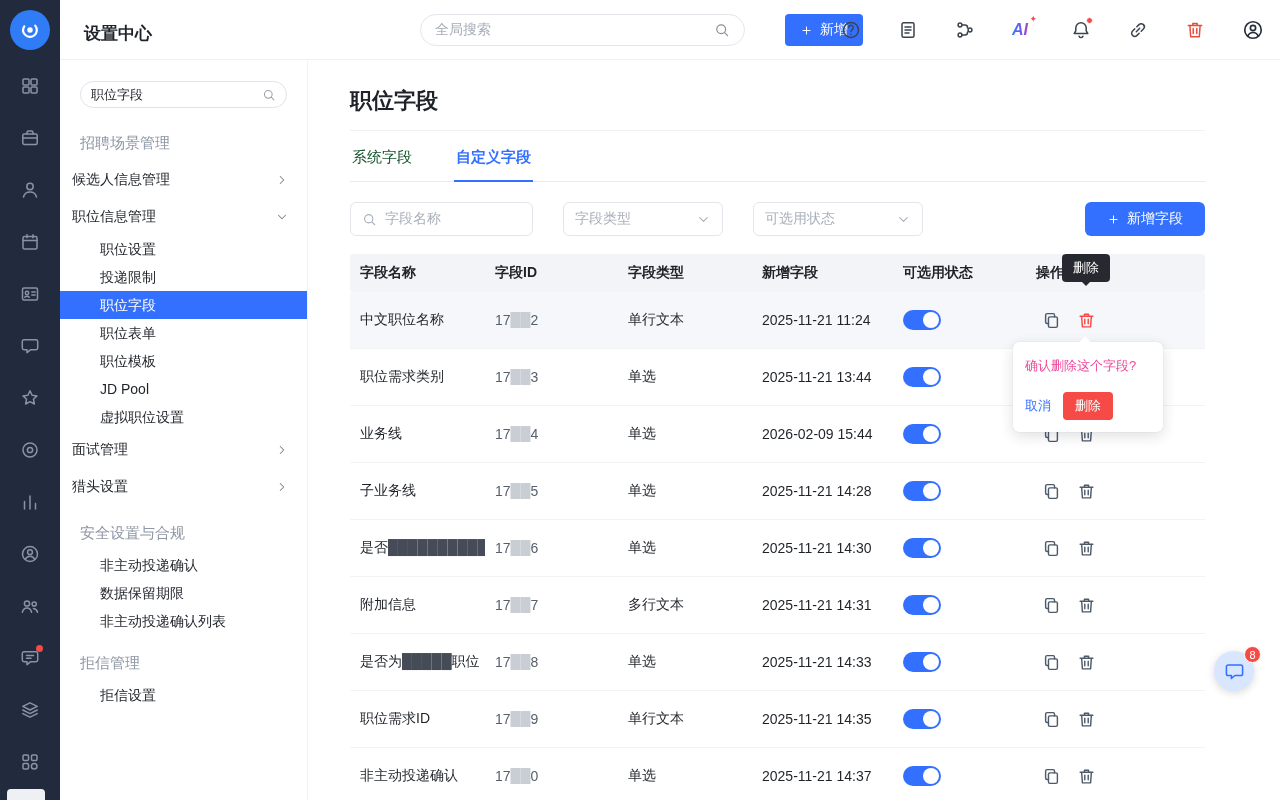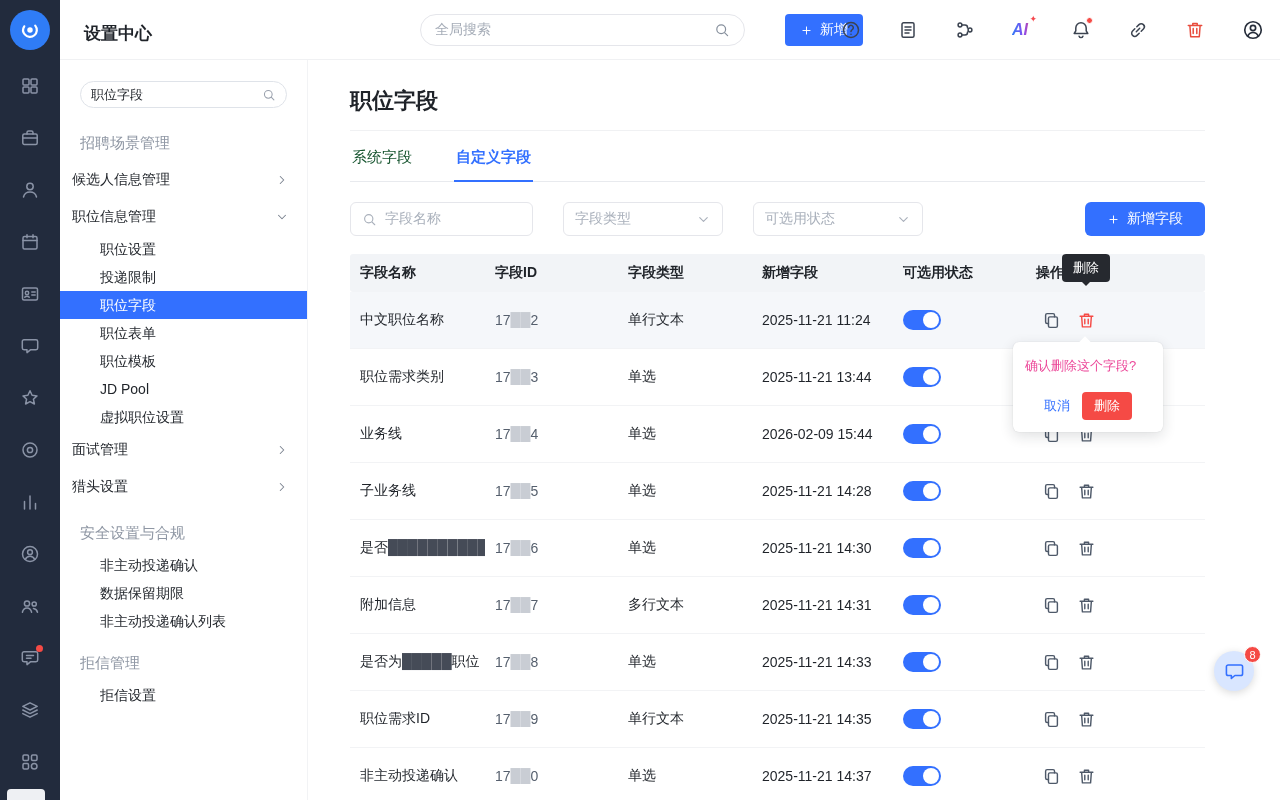--- a/index.html
+++ b/index.html
@@ -77,21 +77,21 @@
   .act{display:flex;gap:16px;padding-left:16px}
   .act-icon{width:19px;height:19px;color:#4e5969;cursor:pointer}
   .act-icon.danger{color:#f54a45}
 
   
   .tooltip{position:absolute;left:1062px;top:254px;background:#26292f;color:#fff;font-size:13px;line-height:18px;padding:5px 11px;border-radius:4px;z-index:60;white-space:nowrap}
   .tooltip::after{content:"";position:absolute;left:50%;bottom:-8px;margin-left:-4px;border:4px solid transparent;border-top-color:#26292f}
   .popconfirm{position:absolute;left:1013px;top:342px;width:150px;background:#fff;border-radius:6px;box-shadow:0 4px 14px rgba(31,35,41,.14),0 0 1px rgba(31,35,41,.2);padding:15px 12px 12px;z-index:55}
   .popconfirm::before{content:"";position:absolute;top:-4px;left:68px;width:8px;height:8px;background:#fff;transform:rotate(45deg)}
   .pop-text{font-size:13px;color:#ec4899;white-space:nowrap}
-  .pop-actions{display:flex;justify-content:center;align-items:center;gap:12px;margin-top:17px}
+  .pop-actions{display:flex;justify-content:flex-start;align-items:center;gap:12px;margin-top:17px}
   .pop-cancel{color:#3370ff;font-size:13px;cursor:pointer}
   .pop-delete{background:#f54a45;color:#fff;font-size:13px;padding:5px 12px;border-radius:4px;cursor:pointer}
 
   .chat-widget{position:absolute;left:1214px;top:651px;width:40px;height:40px;border-radius:50%;background:#d9e6ff;display:flex;align-items:center;justify-content:center;color:#3370ff;z-index:70;box-shadow:0 2px 8px rgba(0,0,0,.15);cursor:pointer}
   .chat-widget span[data-icon]{width:21px;height:21px}
   .chat-badge{position:absolute;top:-5px;right:-7px;min-width:17px;height:17px;border-radius:9px;background:#f54a45;color:#fff;font-size:11px;display:flex;align-items:center;justify-content:center;padding:0 3px;border:1px solid #fff}
 </style>
 </head>
 <body>
 

